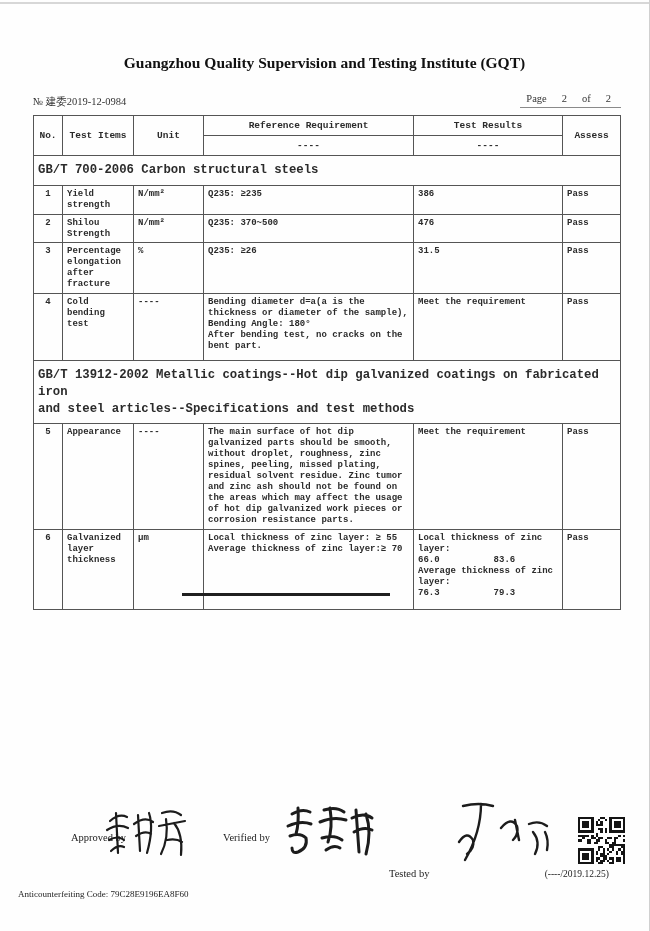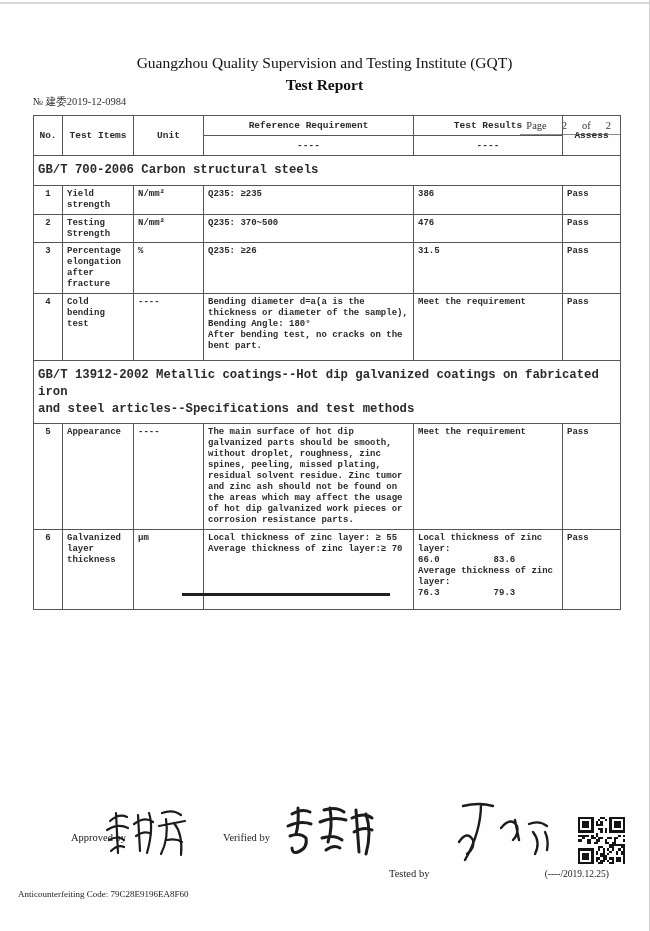--- a/index.html
+++ b/index.html
@@ -17,31 +17,30 @@
   .page::before {
     content: "";
     position: absolute;
     top: 2px; left: 0; right: 0;
     height: 2px;
     background: #d7d7d7;
   }
   .serif { font-family: "Liberation Serif", "DejaVu Serif", serif; }
 
   .title-block { position: absolute; top: 54px; left: 0; width: 100%; text-align: center; }
-  .title-line1 { font-family: "Liberation Serif", "DejaVu Serif", serif; font-weight: normal; font-size: 15.5px; color: #111; }
+  .title-line1 { font-family: "Liberation Serif", "DejaVu Serif", serif; font-weight: bold; font-size: 15.5px; color: #111; }
   .title-line2 { font-family: "Liberation Serif", "DejaVu Serif", serif; font-weight: bold; font-size: 15.5px; color: #111; margin-top: 4px; }
 
   .report-number { position: absolute; left: 33px; top: 95px; font-size: 10.5px; color: #333; }
   .page-indicator {
     position: absolute; right: 28px; top: 93px;
     font-size: 10.5px; color: #333;
     display: inline-flex; gap: 15px;
     border-bottom: 1px solid #8a8a8a;
     padding: 0 10px 3px 6px;
-    margin-top: 27px;
   }
 
   table.report {
     position: absolute; left: 33px; top: 115px;
     border-collapse: collapse; table-layout: fixed; width: 587px;
     font-family: "Liberation Mono", "DejaVu Sans Mono", monospace;
     font-size: 9px; color: #2b2b2b;
   }
   table.report td, table.report th {
     border: 1px solid #555;
@@ -78,21 +77,20 @@
     font-size: 9px; color: #222;
   }
 </style>
 </head>
 <body>
 
 <div class="page">
 
   <div class="title-block">
     <div class="title-line1">Guangzhou Quality Supervision and Testing Institute (GQT)</div>
-    <div class="title-line2">Test Report</div>
   </div>
 
   <div class="report-number serif">№ 建委2019-12-0984</div>
 
   <div class="page-indicator serif">
     <span>Page</span>
     <span>2</span>
     <span>of</span>
     <span>2</span>
   </div>
@@ -128,21 +126,21 @@
       <td class="col-no">1</td>
       <td>Yield
 strength</td>
       <td>N/mm²</td>
       <td>Q235: ≥235</td>
       <td>386</td>
       <td>Pass</td>
     </tr>
     <tr class="r2">
       <td class="col-no">2</td>
-      <td>Testing
+      <td>Shilou
 Strength</td>
       <td>N/mm²</td>
       <td>Q235: 370~500</td>
       <td>476</td>
       <td>Pass</td>
     </tr>
     <tr class="r3">
       <td class="col-no">3</td>
       <td>Percentage
 elongation

